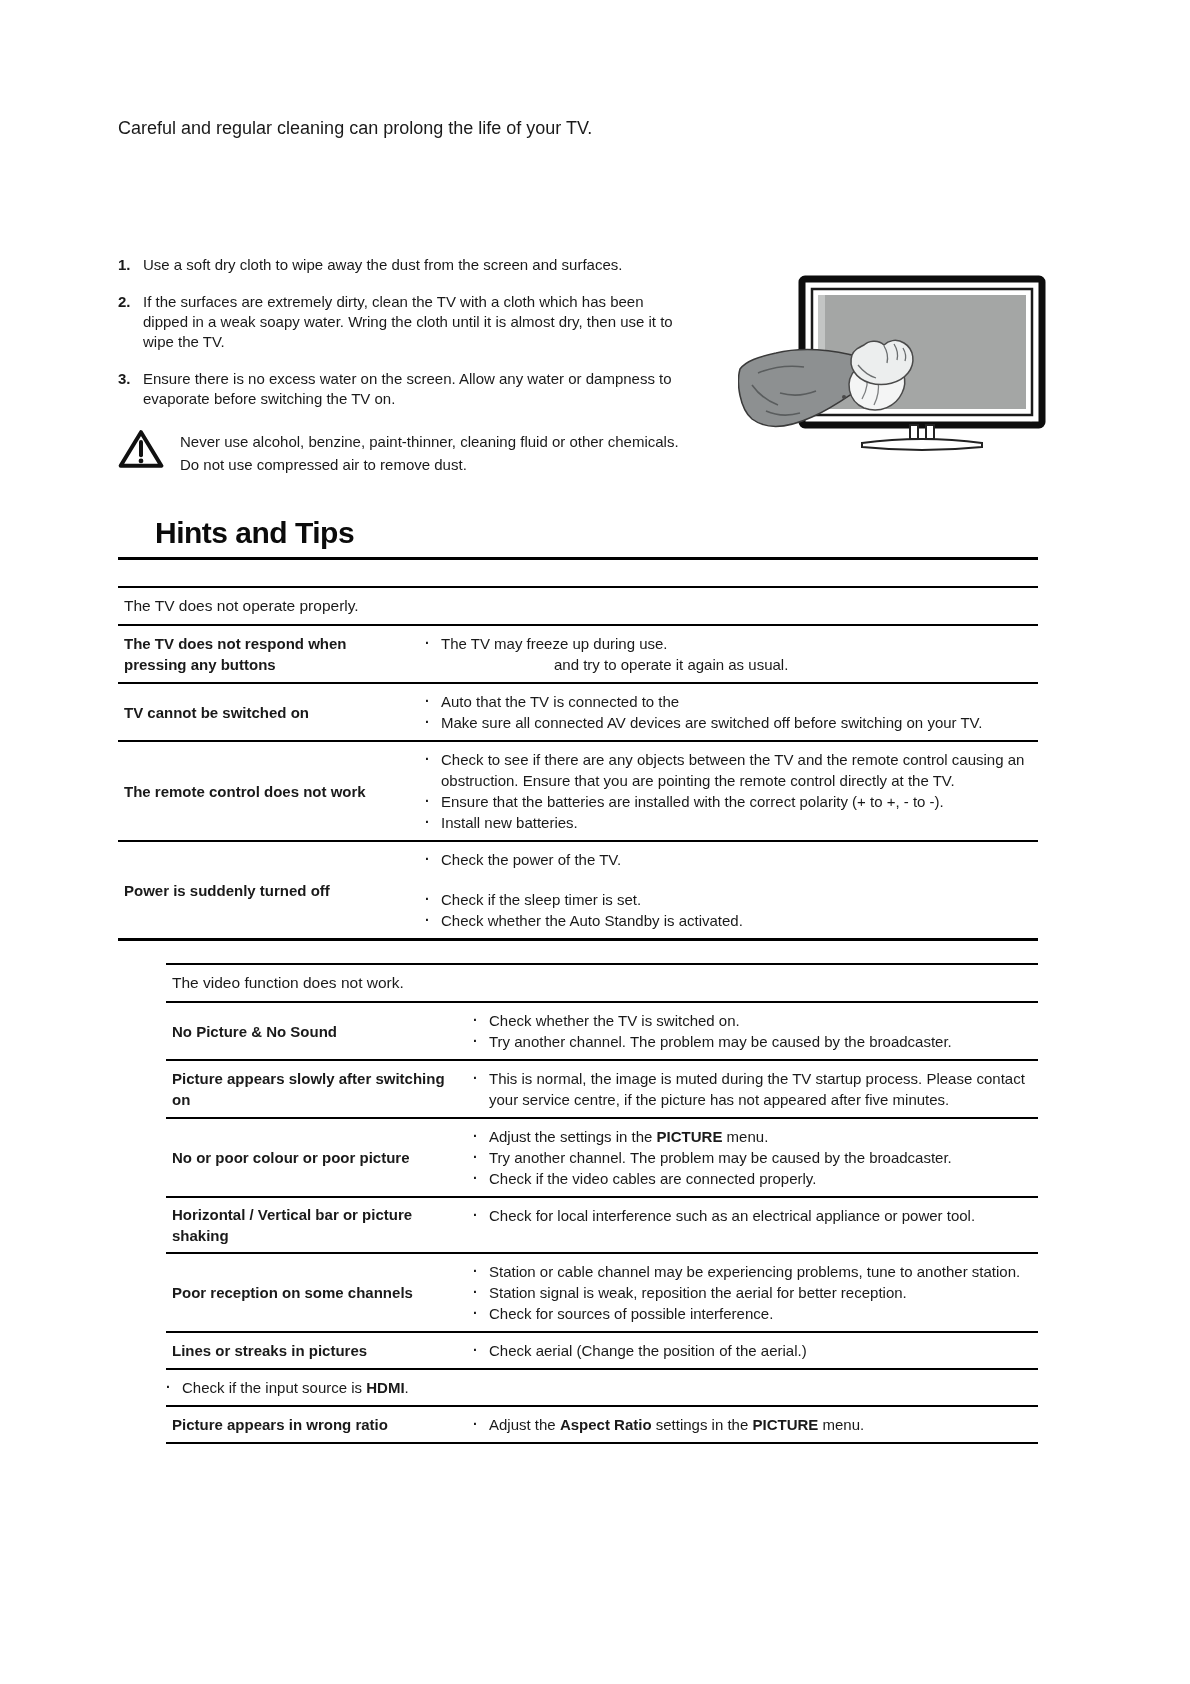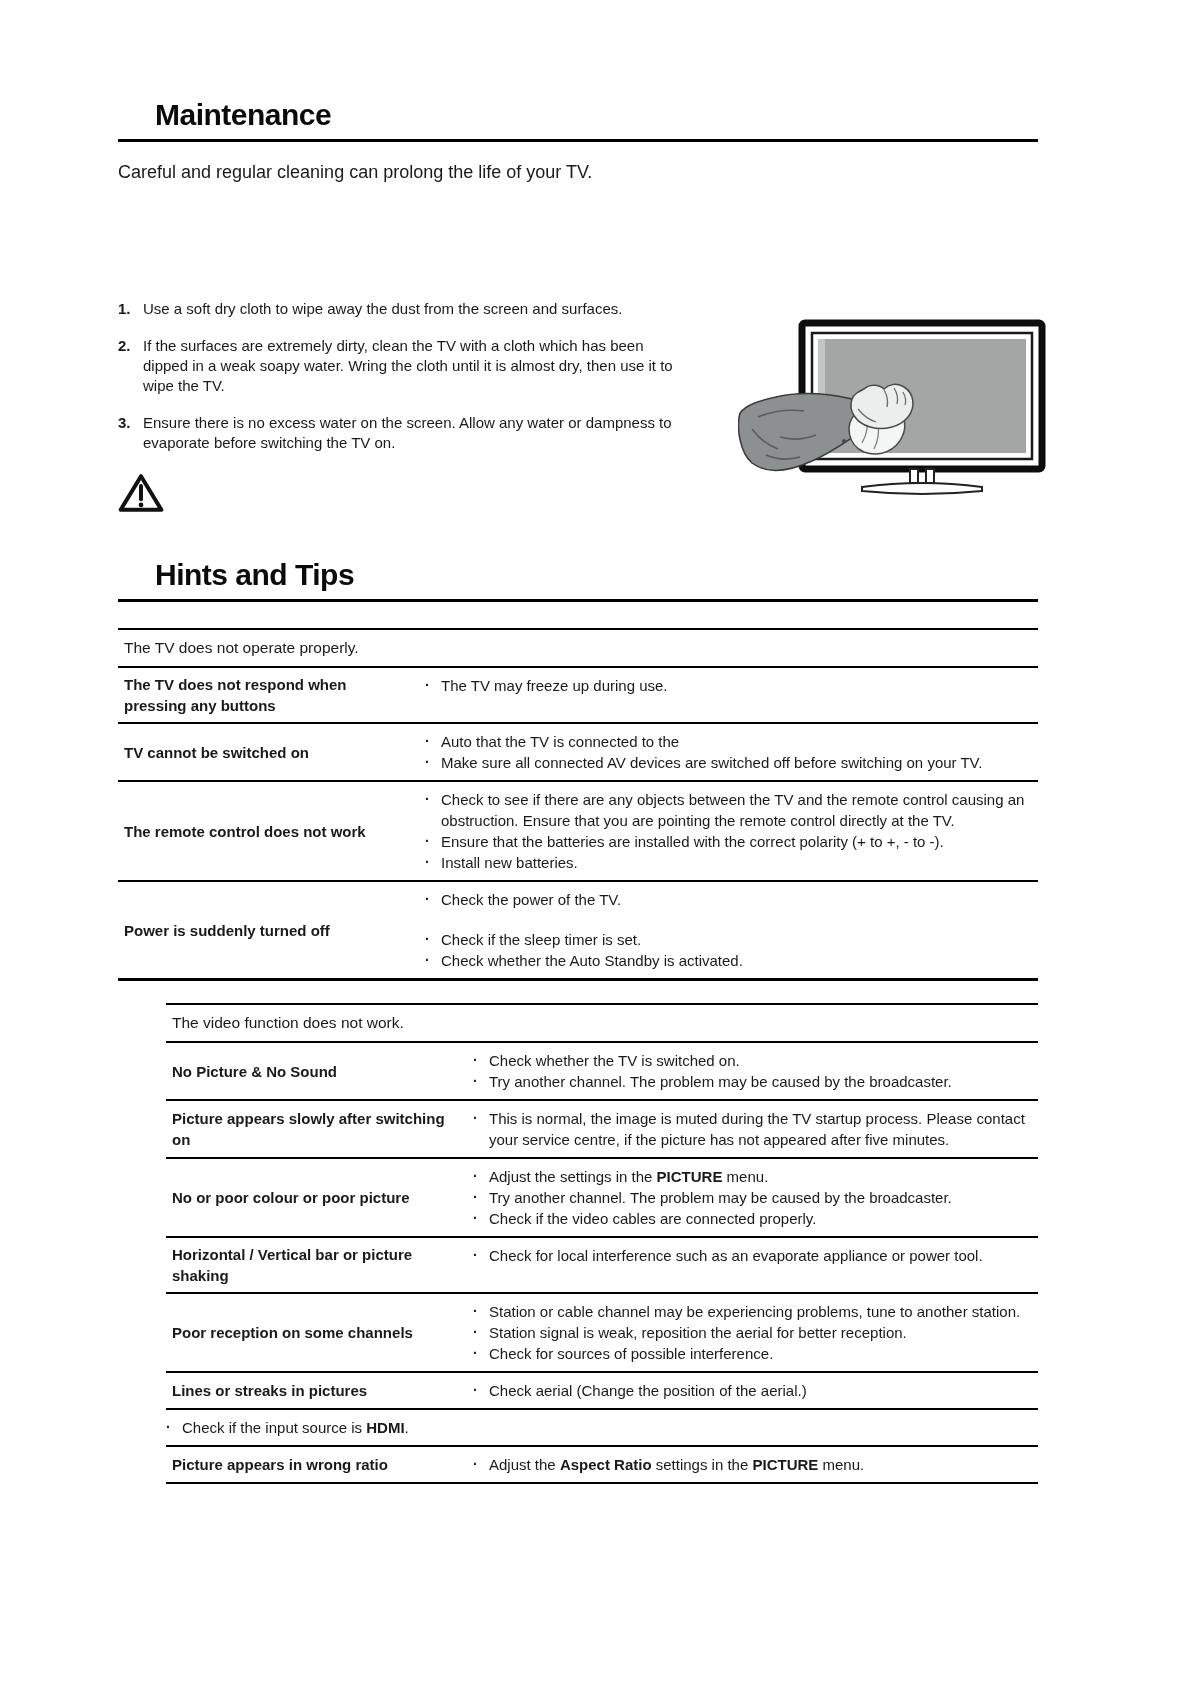--- a/index.html
+++ b/index.html
@@ -52,23 +52,20 @@
   .t-item.gap{margin-top:19px;}
   .bullet{flex:0 0 16px;text-align:left;font-weight:bold;font-size:14px;}
   .bullet.hidden{visibility:hidden;}
   .t-text{flex:1;}
 </style>
 </head>
 <body>
 
 <div class="page">
 
-  <div class="section-head">
-    <h1>Maintenance</h1>
-  </div>
 
   <p class="intro">Careful and regular cleaning can prolong the life of your TV.</p>
 
   <div class="steps-area">
     <div class="steps" id="steps">
         <div class="step">
           <span class="step-num">1.</span>
           <span class="step-text">Use a soft dry cloth to wipe away the dust from the screen and surfaces.</span>
         </div>
         <div class="step">
@@ -82,20 +79,24 @@
       </div>
 
     <div class="warning-row">
       <span class="warn-icon">
         <svg width="46" height="42" viewBox="0 0 52 46">
           <path d="M26 4 L49 42 L3 42 Z" fill="none" stroke="#111" stroke-width="4.5" stroke-linejoin="round"></path>
           <line x1="26" y1="15" x2="26" y2="30" stroke="#111" stroke-width="4.5" stroke-linecap="round"></line>
           <circle cx="26" cy="36.5" r="2.7" fill="#111"></circle>
         </svg>
       </span>
+      <div class="warning-text">
+        <div>Never use alcohol, benzine, paint-thinner, cleaning fluid or other chemicals.</div>
+        <div>Do not use compressed air to remove dust.</div>
+      </div>
     </div>
 
     <div class="tv-illustration">
       <svg width="312" height="200" viewBox="0 0 312 200">
 
         <rect x="64" y="18" width="240" height="146" rx="3" fill="#ffffff" stroke="#0d0d0d" stroke-width="7"></rect>
         <rect x="74" y="28" width="220" height="126" fill="#ffffff" stroke="#1a1a1a" stroke-width="2.5"></rect>
         <rect x="80" y="34" width="208" height="114" fill="var(--c-screen)"></rect>
         <rect x="80" y="34" width="7" height="114" fill="#c3c5c4"></rect>
 
@@ -124,20 +125,24 @@
   <div id="tables">
       <section class="trouble-table first">
         <div class="t-section-header">The TV does not operate properly.</div>
         <div class="t-row">
           <div class="t-problem">The TV does not respond when pressing any buttons</div>
           <div class="t-solutions">
             <div class="t-item">
               <span class="bullet">·</span>
               <span class="t-text">The TV may freeze up during use.</span>
             </div>
+            <div class="t-item">
+              <span class="bullet hidden">·</span>
+              <span class="t-text" style="padding-left: 113px;">and try to operate it again as usual.</span>
+            </div>
           </div>
         </div>
         <div class="t-row">
           <div class="t-problem">TV cannot be switched on</div>
           <div class="t-solutions">
             <div class="t-item">
               <span class="bullet">·</span>
               <span class="t-text">Auto that the TV is connected to the</span>
             </div>
             <div class="t-item">
@@ -220,21 +225,21 @@
               <span class="bullet">·</span>
               <span class="t-text">Check if the video cables are connected properly.</span>
             </div>
           </div>
         </div>
         <div class="t-row">
           <div class="t-problem">Horizontal / Vertical bar or picture shaking</div>
           <div class="t-solutions">
             <div class="t-item">
               <span class="bullet">·</span>
-              <span class="t-text">Check for local interference such as an evaporate appliance or power tool.</span>
+              <span class="t-text">Check for local interference such as an electrical appliance or power tool.</span>
             </div>
           </div>
         </div>
         <div class="t-row">
           <div class="t-problem">Poor reception on some channels</div>
           <div class="t-solutions">
             <div class="t-item">
               <span class="bullet">·</span>
               <span class="t-text">Station or cable channel may be experiencing problems, tune to another station.</span>
             </div>

